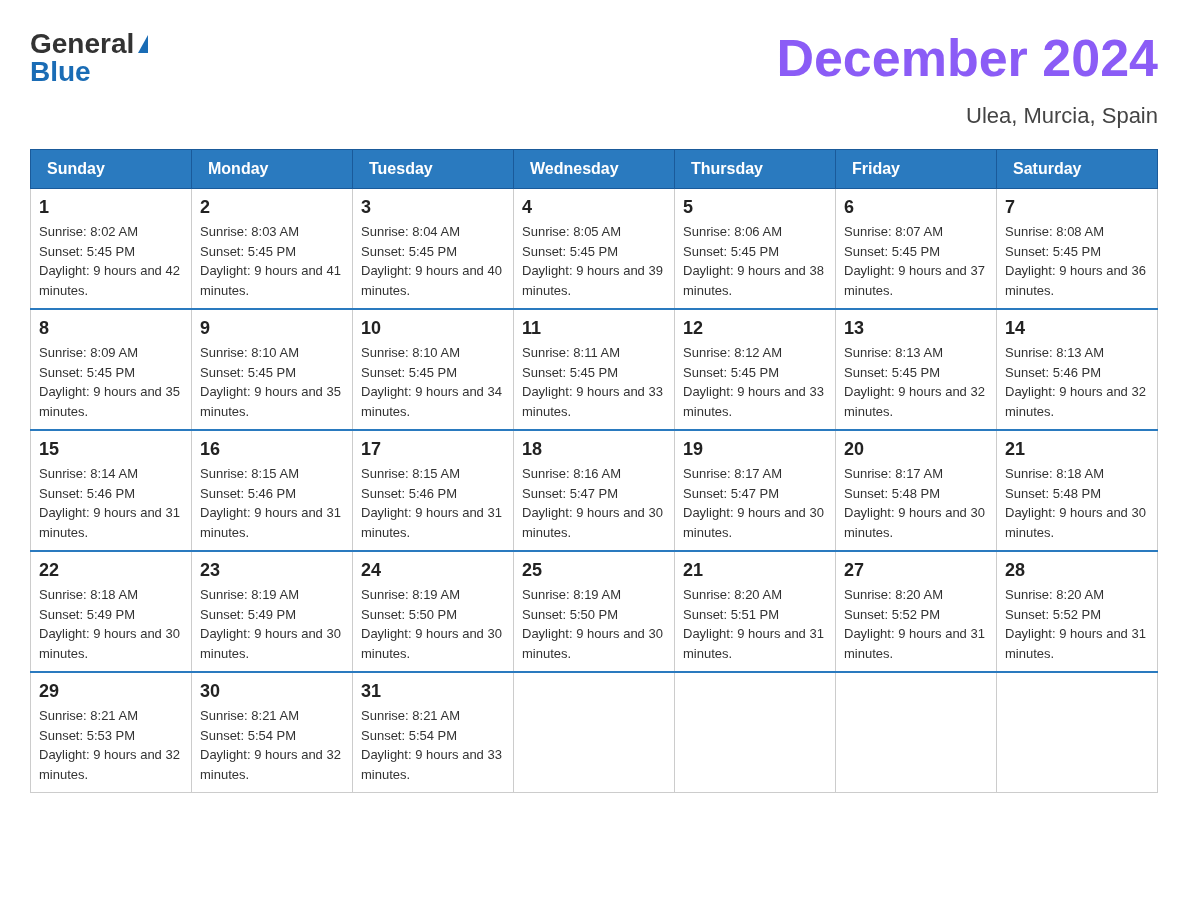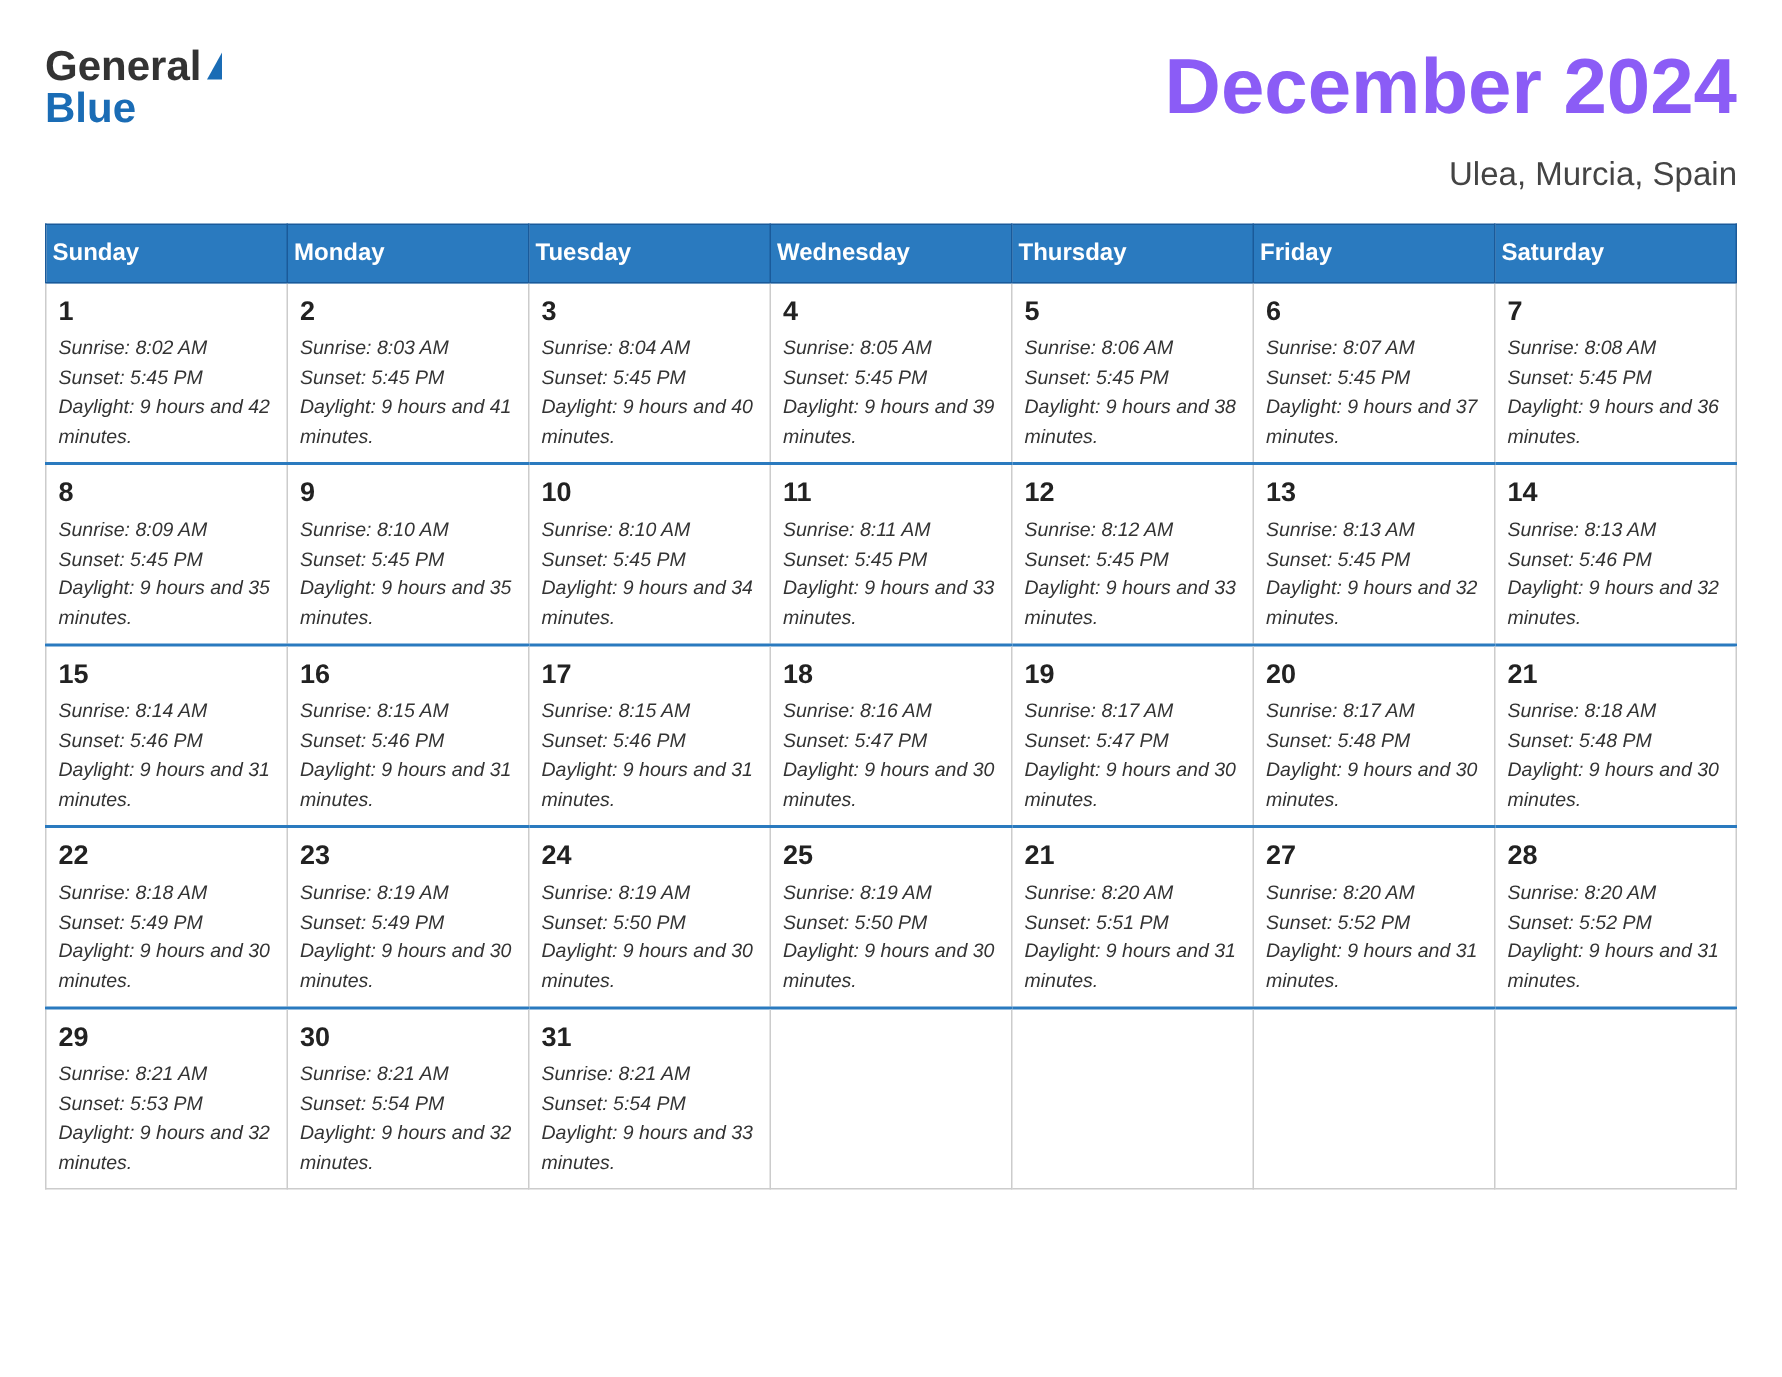--- a/index.html
+++ b/index.html
@@ -62,21 +62,21 @@
       margin-top: 16px;
     }
     .calendar-table {
       width: 100%;
       border-collapse: collapse;
       border: 1px solid #aaa;
     }
     .calendar-table th {
       background-color: #2a7abf;
       color: #ffffff;
-      padding: 10px 4px;
+      padding: 10px 16px;
       font-size: 16px;
       font-weight: bold;
       text-align: left;
       border: 1px solid #1a5a9a;
     }
     .calendar-table td {
       vertical-align: top;
       padding: 8px;
       border: 1px solid #ccc;
       width: calc(100% / 7);
@@ -89,21 +89,20 @@
       font-size: 18px;
       font-weight: bold;
       display: block;
       margin-bottom: 4px;
       color: #222;
     }
     .day-info {
       font-size: 13px;
       line-height: 1.5;
       color: #333;
-      font-style: italic;
     }
     .empty-cell {
       background: #ffffff;
     }
     .row-divider td {
       border-top: 2px solid #2a7abf;
     }
   </style>
 </head>
 <body>

